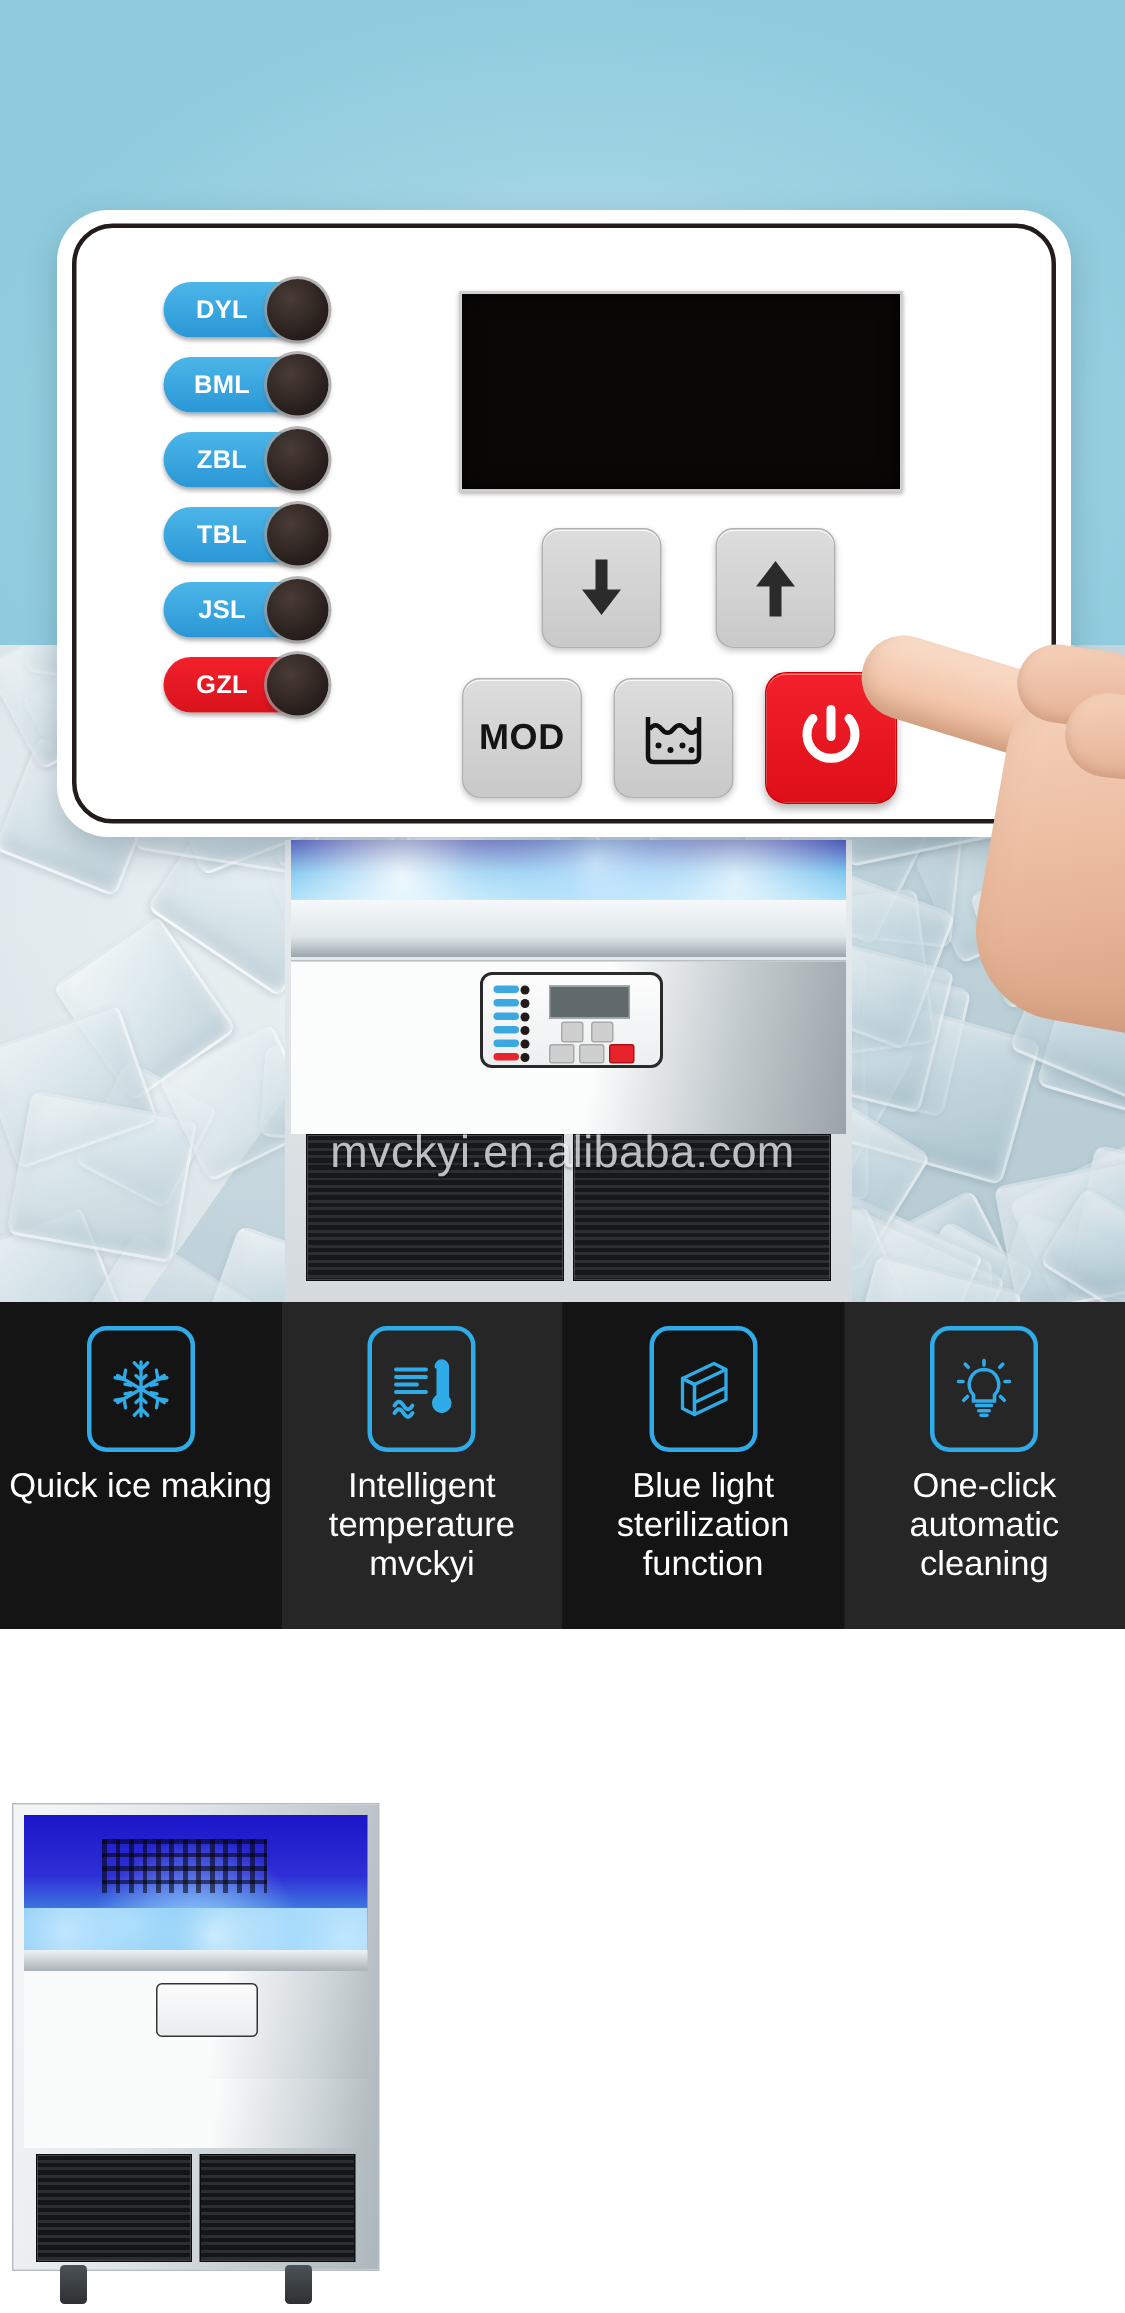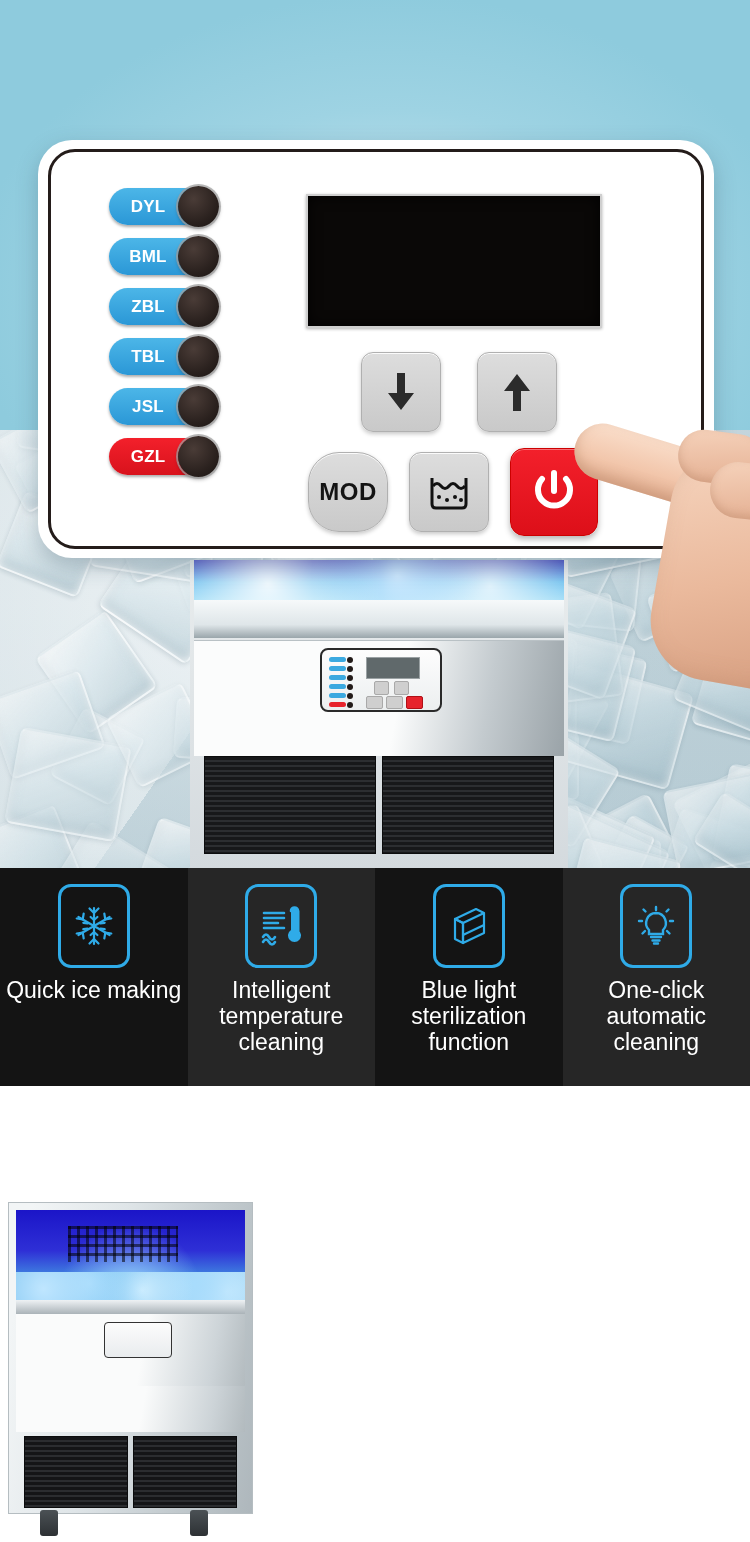--- a/index.html
+++ b/index.html
@@ -79,21 +79,21 @@
 
   .btn{
     position:absolute;border-radius:12px;
     background:linear-gradient(180deg,#dddddd,#c9c9c9);
     border:1px solid #b0b0b0;
     box-shadow:0 2px 4px rgba(0,0,0,.22),inset 0 1px 0 rgba(255,255,255,.85);
     display:flex;align-items:center;justify-content:center;
   }
   .btn-down{left:310px;top:200px;width:78px;height:78px;}
   .btn-up{left:426px;top:200px;width:78px;height:78px;}
-  .btn-mod{left:257px;top:300px;width:78px;height:78px;border-radius:31px;}
+  .btn-mod{left:257px;top:300px;width:78px;height:78px;}
   .btn-wash{left:358px;top:300px;width:78px;height:78px;}
   .btn-power{
     left:459px;top:296px;width:86px;height:86px;border-radius:14px;
     background:linear-gradient(180deg,#f3202b,#dd0f19);border:1px solid #c00;
     box-shadow:0 3px 6px rgba(0,0,0,.3),inset 0 1px 0 rgba(255,255,255,.35);
   }
   .btn-mod span{font-size:24px;font-weight:bold;color:#141414;letter-spacing:.5px;}
 
   
   .hand{position:absolute;left:560px;top:408px;width:210px;height:400px;z-index:6;}
@@ -330,20 +330,21 @@
         <div class="mini-btn" style="left:44px;top:46px;width:15px;height:11px"></div>
         <div class="mini-btn" style="left:64px;top:46px;width:15px;height:11px"></div>
         <div class="mini-btn" style="left:84px;top:46px;width:15px;height:11px;background:#e7232c;border-color:#b01017"></div>
       </div>
       <div class="grille-wrap">
         <div class="grille"></div>
         <div class="grille"></div>
       </div>
     </div>
 
+    <div class="watermark">mvckyi.en.alibaba.com</div>
 
     <div class="panel-card">
       <div class="panel-inner">
 
         <div class="leds" id="ledGroup">
             <div class="led-row">
               <div class="led-pill"></div>
               <div class="led-label">DYL</div>
               <div class="led-dot"></div>
             </div>
@@ -440,21 +441,21 @@
           <g stroke="#2fabe8" stroke-width="2.6" stroke-linecap="round" fill="none">
             <path d="M6 9 H26 M6 14 H26 M6 19 H20 M6 24 H26"></path>
             <path d="M5 33 q3 -5 6 0 t6 0"></path>
             <path d="M5 38 q3 -5 6 0 t6 0"></path>
             <path d="M33 7 a3.5 3.5 0 0 1 7 0 V27"></path>
             <path d="M40 27 V7"></path>
           </g>
           <path d="M33 7 a3.5 3.5 0 0 1 7 0 V26 a6.5 6.5 0 1 1 -7 0 Z" fill="#2fabe8"></path>
         </svg>
       </div>
-      <div class="f-label">Intelligent temperature cleaning</div>
+      <div class="f-label">Intelligent temperature mvckyi</div>
     </div>
 
     <div class="feature">
       <div class="f-icon">
         <svg width="46" height="46" viewBox="0 0 46 46">
           <g stroke="#2fabe8" stroke-width="2.2" stroke-linejoin="round" fill="none">
             <path d="M9 16 L30 6 L38 10 L17 20 Z"></path>
             <path d="M9 16 L9 36 L17 40 L17 20 Z"></path>
             <path d="M17 40 L38 30 L38 22 L17 32 Z"></path>
             <path d="M38 10 L38 22"></path>

